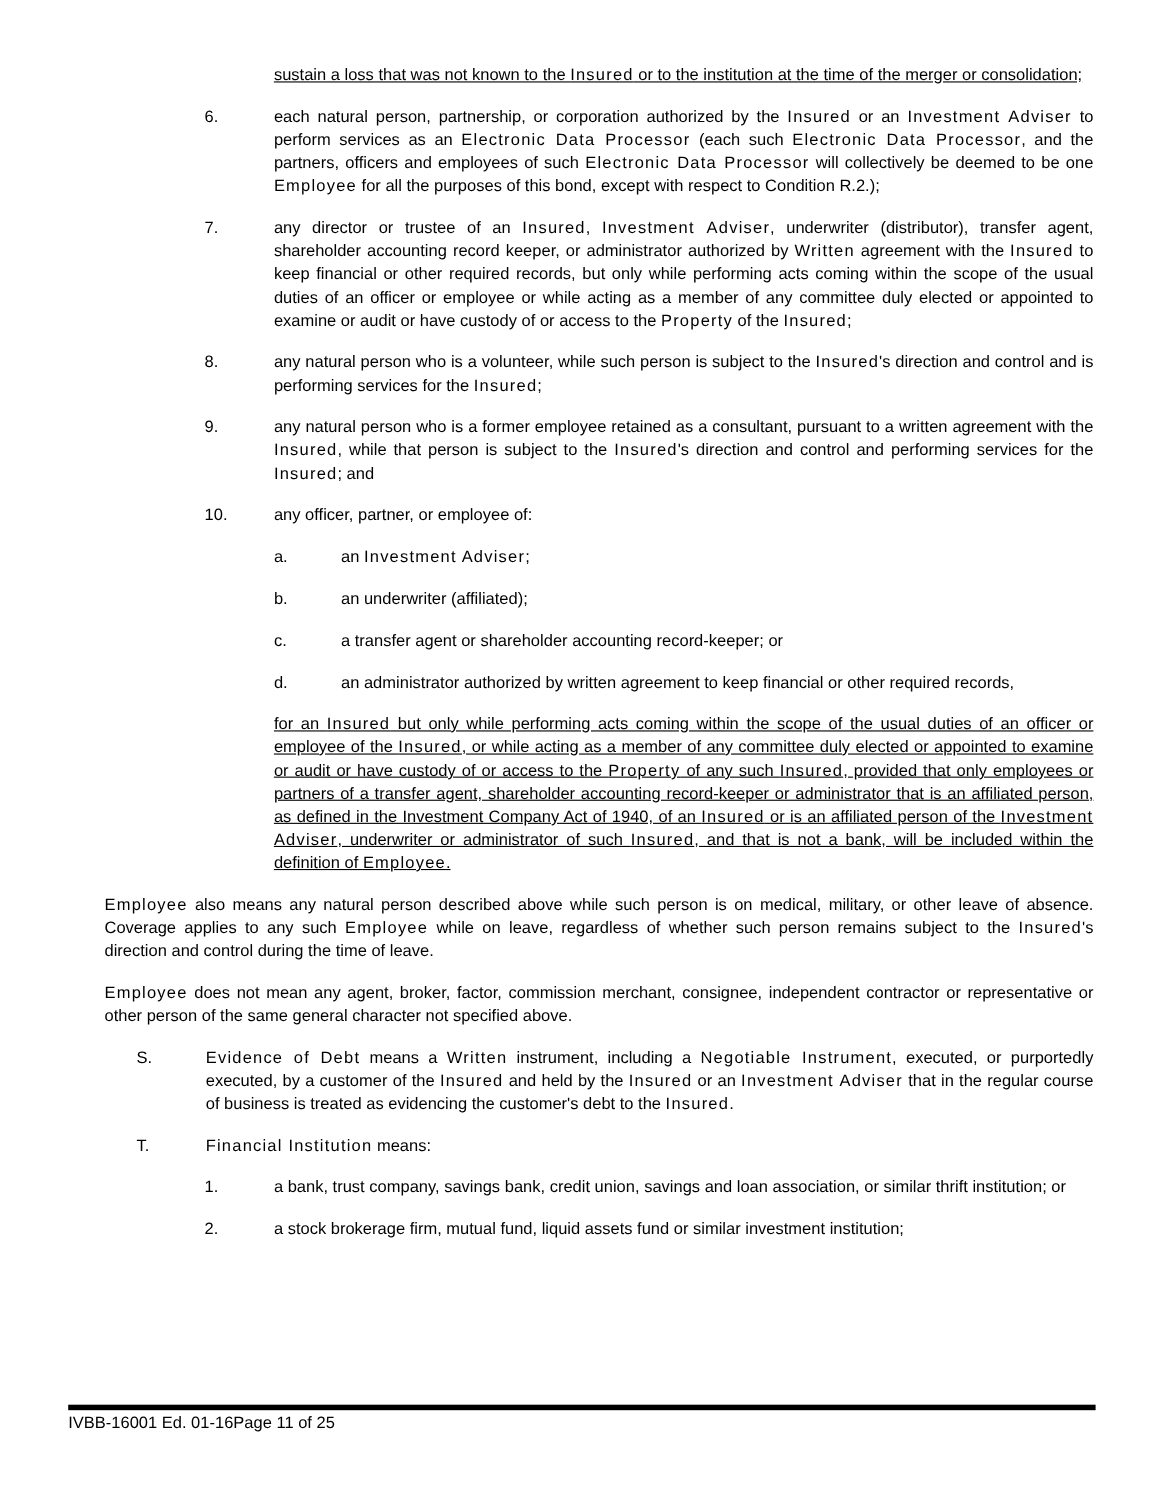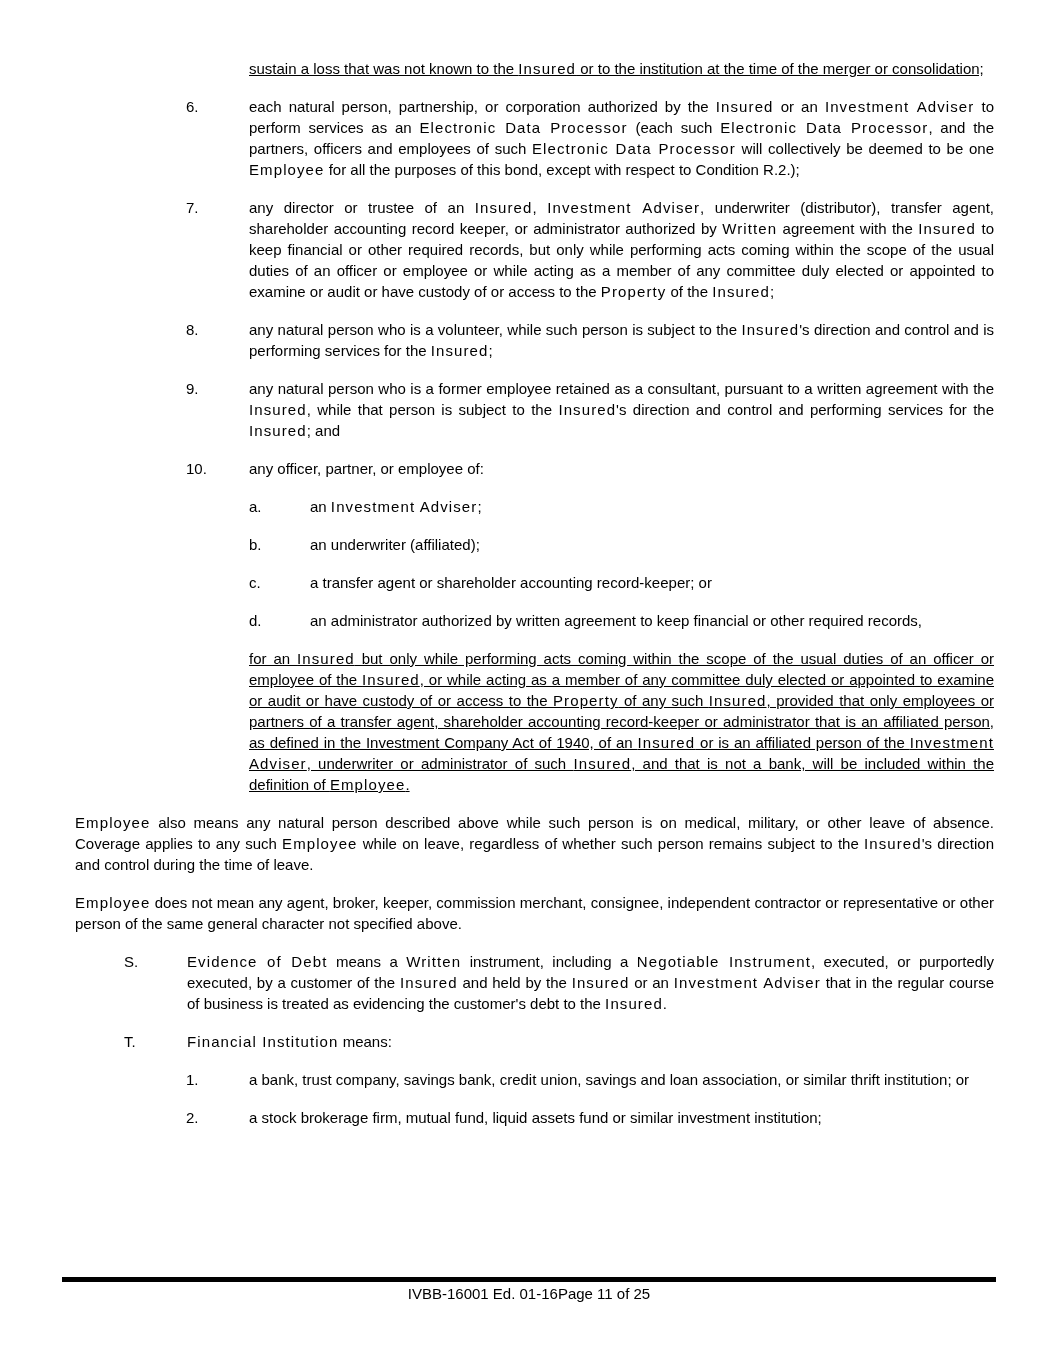--- a/index.html
+++ b/index.html
@@ -17,21 +17,21 @@
     top: 58px;
     left: 0;
     right: 0;
   }
   .block {
     font-size: 15px;
     line-height: 21px;
     margin: 0 61px 17px 0;
   }
   .para { text-align: justify; }
-  .para.level1 { margin-left: 75px; }
+  .para.level1 { margin-left: 95px; }
   .para.level2 { margin-left: 249px; text-decoration: underline; }
   .item { display: flex; }
   .item.level1 { margin-left: 124px; }
   .item.level1 > .label { flex: 0 0 63px; }
   .item.level2 { margin-left: 186px; }
   .item.level2 > .label { flex: 0 0 63px; }
   .item.level3 { margin-left: 249px; }
   .item.level3 > .label { flex: 0 0 61px; }
   .item > .label { flex-grow: 0; flex-shrink: 0; }
   .item > .text { flex: 1 1 auto; text-align: justify; }
@@ -47,21 +47,21 @@
   #footer {
     position: absolute;
     top: 1285px;
     left: 62px;
     right: 59px;
     font-size: 15px;
     line-height: 18px;
   }
   .footer-row1 {
     display: flex;
-    justify-content: center;
+    justify-content: flex-start;
   }
 </style>
 </head>
 <body>
 
 <div class="page">
   <div id="doc-body">
       <div class="block para level2"><span>sustain a loss that was not known to the </span><span class="term">Insured</span><span> or to the institution at the time of the merger or consolidation;</span></div>
       <div class="block item level2">
         <span class="label">6.</span>
@@ -94,21 +94,21 @@
       <div class="block item level3">
         <span class="label">c.</span>
         <span class="text"><span>a transfer agent or shareholder accounting record-keeper; or</span></span>
       </div>
       <div class="block item level3">
         <span class="label">d.</span>
         <span class="text"><span>an administrator authorized by written agreement to keep financial or other required records,</span></span>
       </div>
       <div class="block para level2"><span>for an </span><span class="term">Insured</span><span> but only while performing acts coming within the scope of the usual duties of an officer or employee of the </span><span class="term">Insured</span><span>, or while acting as a member of any committee duly elected or appointed to examine or audit or have custody of or access to the </span><span class="term">Property</span><span> of any such </span><span class="term">Insured</span><span>, provided that only employees or partners of a transfer agent, shareholder accounting record-keeper or administrator that is an affiliated person, as defined in the Investment Company Act of 1940, of an </span><span class="term">Insured</span><span> or is an affiliated person of the </span><span class="term">Investment Adviser</span><span>, underwriter or administrator of such </span><span class="term">Insured</span><span>, and that is not a bank, will be included within the definition of </span><span class="term">Employee</span><span>.</span></div>
       <div class="block para level1"><span class="term">Employee</span><span> also means any natural person described above while such person is on medical, military, or other leave of absence. Coverage applies to any such </span><span class="term">Employee</span><span> while on leave, regardless of whether such person remains subject to the </span><span class="term">Insured</span><span>'s direction and control during the time of leave.</span></div>
-      <div class="block para level1"><span class="term">Employee</span><span> does not mean any agent, broker, keeper, commission merchant, consignee, independent contractor or representative or other person of the same general character not specified above.</span></div>
+      <div class="block para level1"><span class="term">Employee</span><span> does not mean any agent, broker, factor, commission merchant, consignee, independent contractor or representative or other person of the same general character not specified above.</span></div>
       <div class="block item level1">
         <span class="label">S.</span>
         <span class="text"><span class="term">Evidence of Debt</span><span> means a </span><span class="term">Written</span><span> instrument, including a </span><span class="term">Negotiable Instrument</span><span>, executed, or purportedly executed, by a customer of the </span><span class="term">Insured</span><span> and held by the </span><span class="term">Insured</span><span> or an </span><span class="term">Investment Adviser</span><span> that in the regular course of business is treated as evidencing the customer's debt to the </span><span class="term">Insured</span><span>.</span></span>
       </div>
       <div class="block item level1">
         <span class="label">T.</span>
         <span class="text"><span class="term">Financial Institution</span><span> means:</span></span>
       </div>
       <div class="block item level2">
         <span class="label">1.</span>

